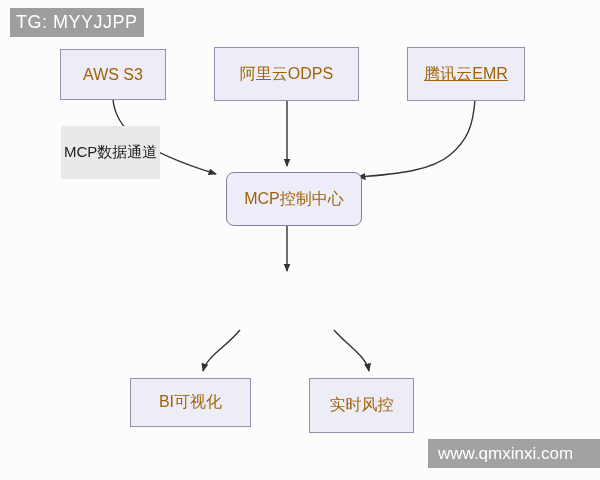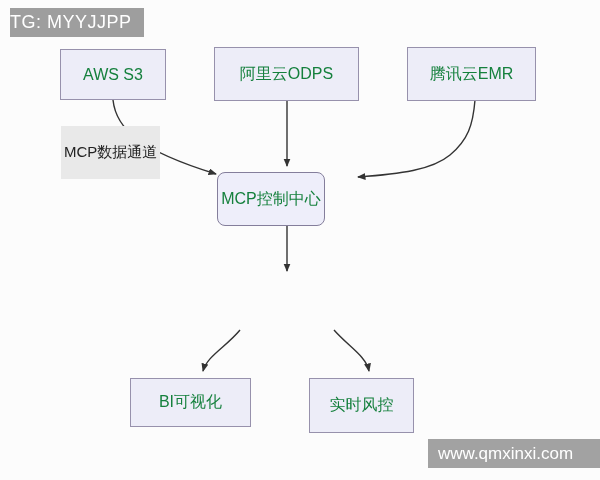--- a/index.html
+++ b/index.html
@@ -20,37 +20,37 @@
     position: absolute;
     background: #9e9e9e;
     color: #ffffff;
     display: flex;
     align-items: center;
     box-sizing: border-box;
   }
   .badge-top {
     left: 10px; top: 8px;
     width: 134px; height: 29px;
-    padding-left: 0;
+    padding-left: 6px;
     font-size: 18px;
     letter-spacing: 0.5px;
   }
   .badge-bottom {
     left: 428px; top: 439px;
     width: 208px; height: 29px;
     padding-left: 10px;
     font-size: 17px;
     background: #a2a2a2;
   }
   
   .node {
     position: absolute;
     background: #ededf8;
     border: 1px solid #9791ac;
-    color: #15803d;
+    color: #a16207;
     display: flex;
     align-items: center;
     justify-content: center;
     font-size: 16px;
     box-sizing: border-box;
     white-space: nowrap;
   }
   .node.rounded {
     border-radius: 8px;
     border-color: #847e9b;
@@ -69,22 +69,22 @@
   #edges-svg {
     position: absolute;
     left: 0; top: 0;
     z-index: 2;
   }
   .node { z-index: 4; }
   .badge { z-index: 5; }
   
   #node-aws  { left: 60px;  top: 49px;  width: 106px; height: 51px; }
   #node-odps { left: 214px; top: 47px;  width: 145px; height: 54px; }
-  #node-emr  { left: 407px; top: 47px;  width: 129px; height: 54px; }
-  #node-mcp  { left: 217px; top: 172px; width: 108px; height: 54px; }
+  #node-emr  { left: 407px; top: 47px;  width: 118px; height: 54px; text-decoration: underline; }
+  #node-mcp  { left: 226px; top: 172px; width: 136px; height: 54px; }
   #node-lake { left: 218px; top: 277px; width: 139px; height: 52px; }
   #node-bi   { left: 130px; top: 378px; width: 121px; height: 49px; align-items: center; }
   #node-risk { left: 309px; top: 378px; width: 105px; height: 55px; }
 </style>
 </head>
 <body>
 
 <div id="stage">
 
   <svg id="edges-svg" width="600" height="480" viewBox="0 0 600 480">

